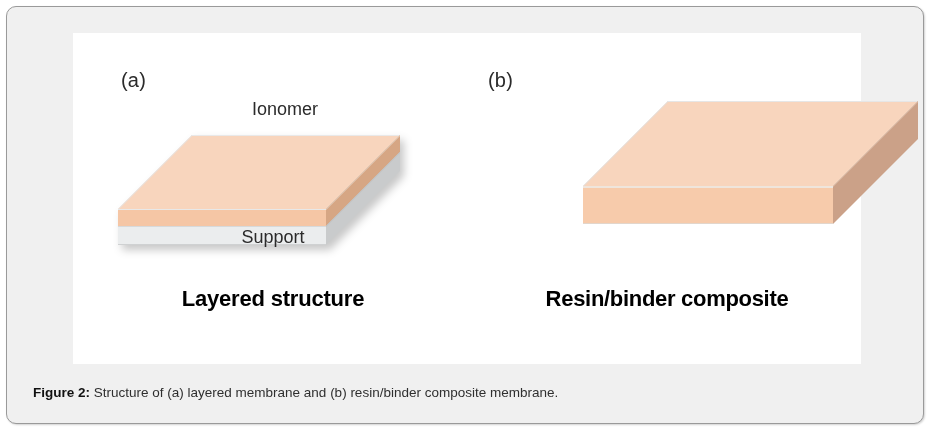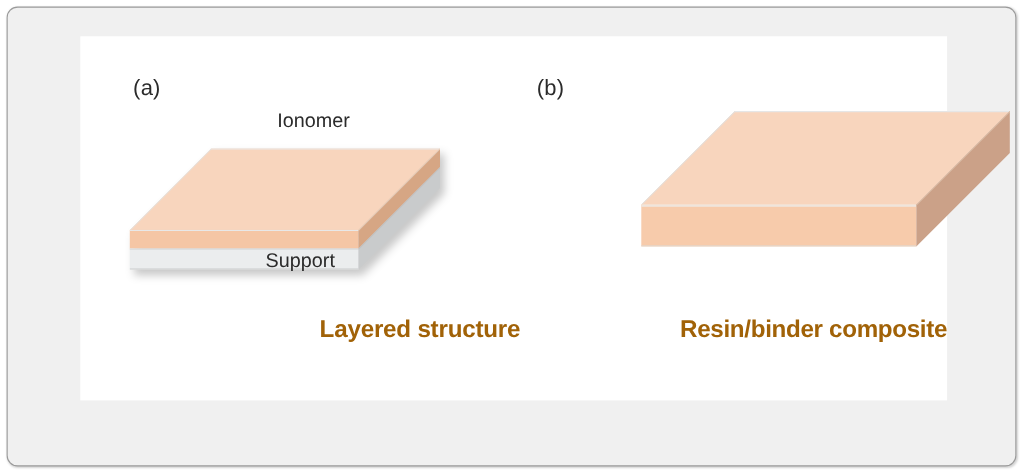--- a/index.html
+++ b/index.html
@@ -57,24 +57,24 @@
     letter-spacing: 0.2px;
   }
   .panel-a .panel-tag { left: 48px; }
   .panel-b .panel-tag { left: 15px; }
 
   .panel-caption {
     position: absolute;
     top: 253px;
     left: 0;
     width: 100%;
-    text-align: right;
+    text-align: center;
     font-size: 22px;
     font-weight: bold;
-    color: #a16207;
+    color: #000000;
     letter-spacing: -0.2px;
   }
   .panel-b .panel-caption { letter-spacing: -0.3px; }
 
   .slab-label {
     position: absolute;
     left: 0;
     width: 100%;
     text-align: center;
     font-size: 18px;
@@ -246,14 +246,17 @@
         <div class="slab-top"></div>
         <div class="slab-front front-body"></div>
         <div class="slab-side side-body"></div>
       </div>
 
       <div class="panel-caption">Resin/binder composite</div>
     </div>
 
   </div>
 
+  <div class="figure-legend">
+    <span class="legend-number">Figure 2:</span><span> Structure of (a) layered membrane and (b) resin/binder composite membrane.</span>
+  </div>
 
 </div>
 
 </body></html>

